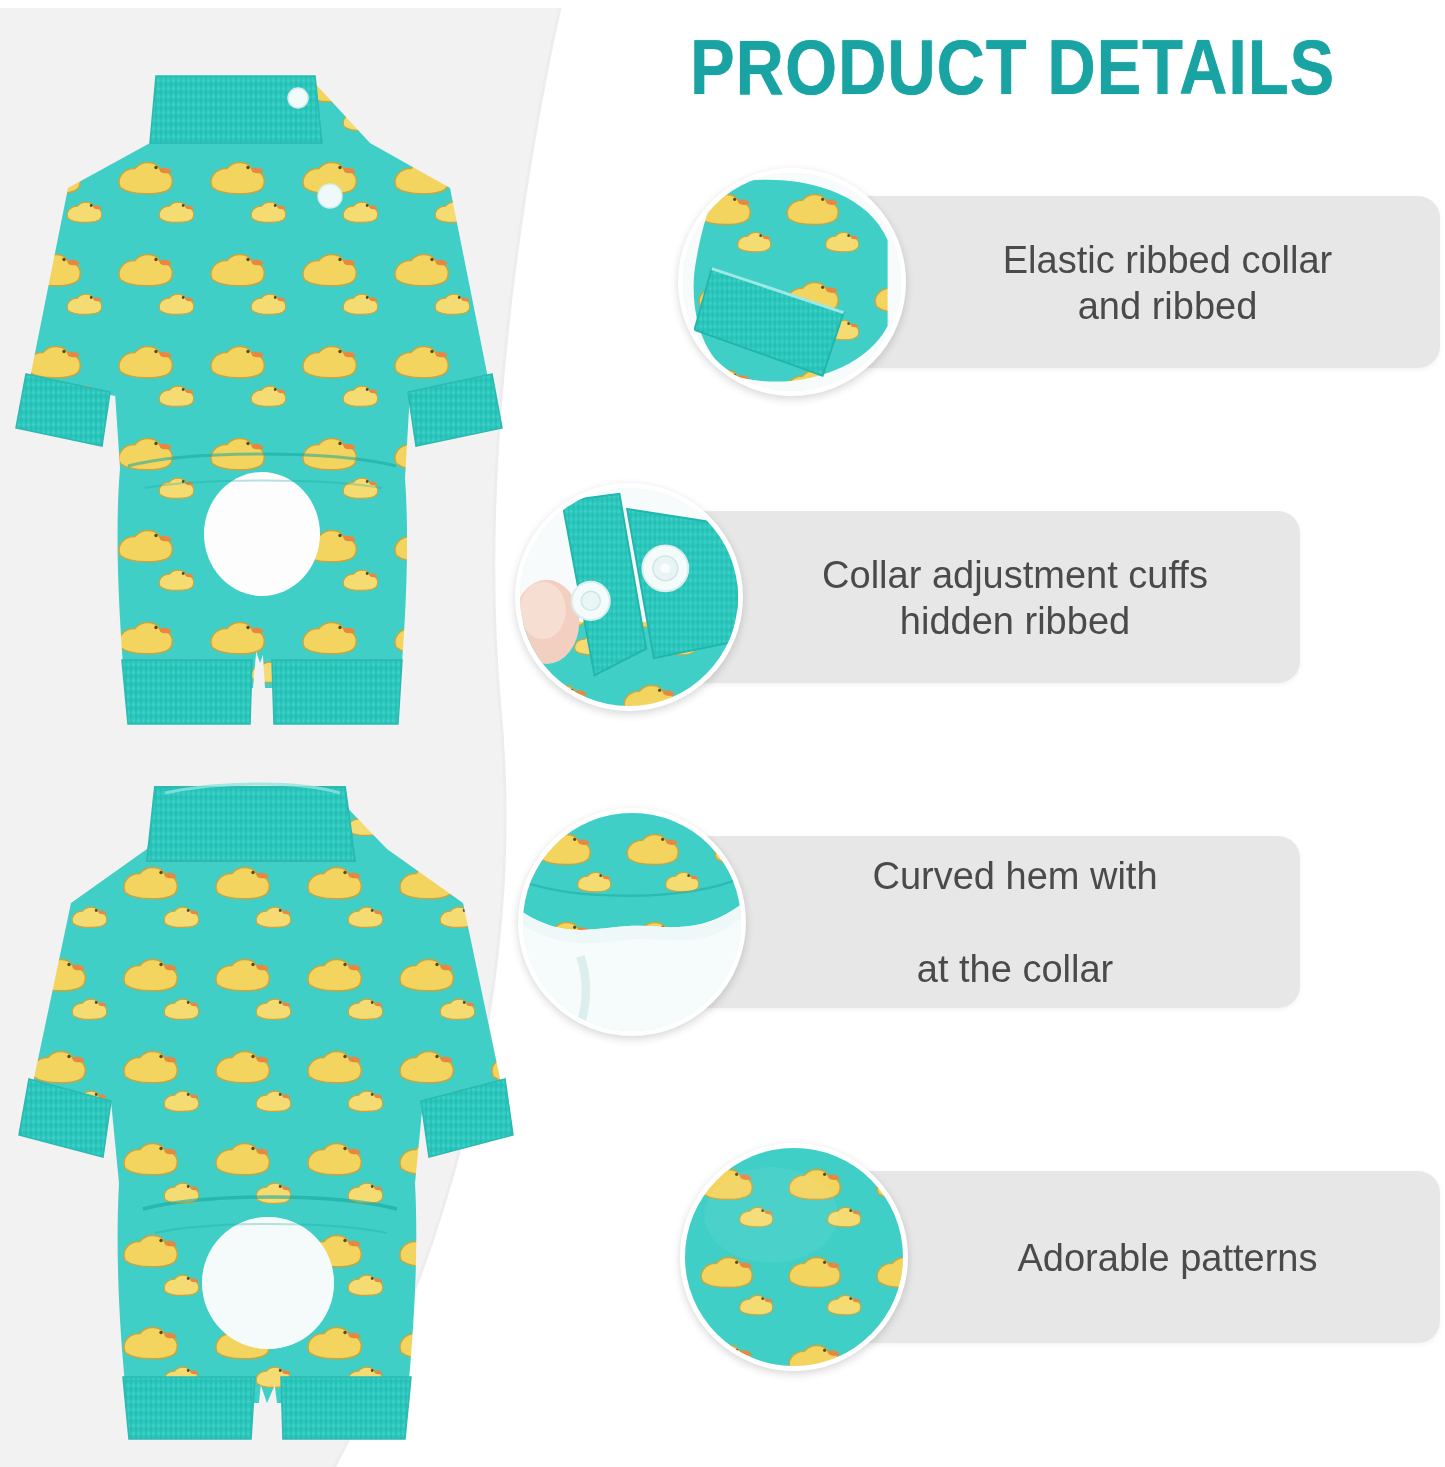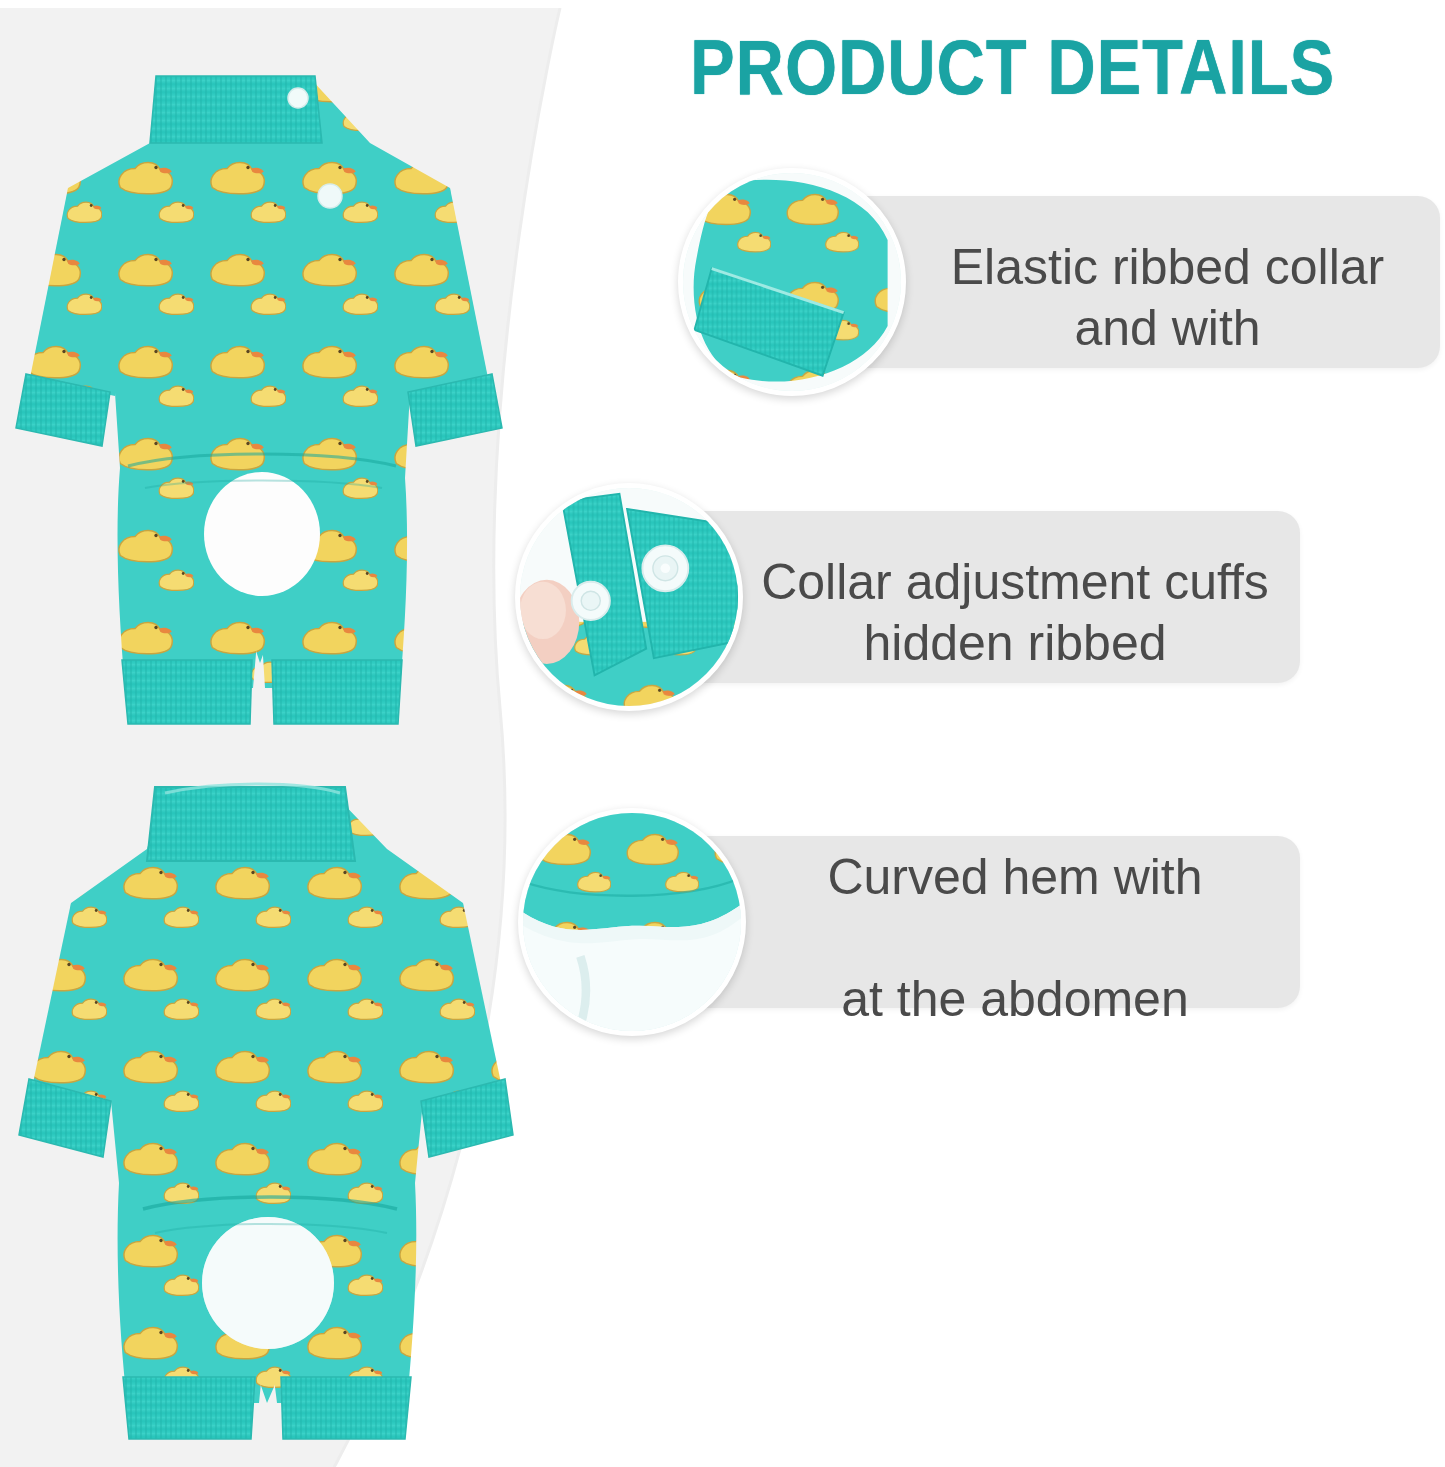--- a/index.html
+++ b/index.html
@@ -80,28 +80,28 @@
     position: absolute;
     top: 28px;
     height: 172px;
     background: #e7e7e7;
     border-radius: 22px;
     box-shadow: 0 2px 5px rgba(0,0,0,0.05);
   }
 
   .feature-text {
     position: absolute;
-    top: 15px;
+    top: 0;
     height: 230px;
     display: flex;
     align-items: center;
     justify-content: center;
     text-align: center;
     color: #4a4a4a;
-    font-size: 50px;
+    font-size: 38px;
     line-height: 1.22;
     padding: 0 10px;
   }
 
   .feature-circle {
     position: absolute;
     top: 0;
     width: 228px;
     height: 228px;
     border-radius: 50%;
@@ -240,21 +240,21 @@
             <path d="M52,10 C110,0 190,14 214,70 L214,160 C190,206 120,228 60,214
                      C20,200 4,140 14,90 C22,48 30,18 52,10 Z" fill="url(#duckpat)"></path>
             <path d="M30,100 L168,146 L146,212 L12,164 Z" fill="url(#ribpat)" stroke="#22b5ac" stroke-width="2"></path>
             <path d="M30,100 L168,146" fill="none" stroke="#9eeae3" stroke-width="3"></path>
           </g>
         </svg>
       </div>
       <div class="feature-text">
         <span>
           <span>Elastic ribbed collar</span><br>
-          <span>and with</span>
+          <span>and ribbed</span>
         </span>
       </div>
     </div>
 
     <div class="feature" id="feature-2">
       <div class="feature-panel"></div>
       <div class="feature-circle">
         <svg viewBox="0 0 228 228">
           <rect width="228" height="228" fill="#f7fbfb"></rect>
 
@@ -297,20 +297,32 @@
                    L228,228 L0,228 Z" fill="#eef8f8"></path>
           <path d="M0,118 C50,146 80,134 118,132 C156,130 186,144 228,110
                    L228,228 L0,228 Z" fill="#f6fcfc"></path>
           <path d="M60,150 C70,180 66,206 58,228" fill="none" stroke="#dceeee" stroke-width="9"></path>
         </svg>
       </div>
       <div class="feature-text">
         <span>
           <span>Curved hem with</span><br>
           <br>
-          <span>at the abdomen</span>
+          <span>at the collar</span>
         </span>
       </div>
     </div>
 
+    <div class="feature" id="feature-4">
+      <div class="feature-panel"></div>
+      <div class="feature-circle">
+        <svg viewBox="0 0 228 228">
+          <rect width="228" height="228" fill="url(#duckpat)"></rect>
+          <ellipse cx="90" cy="70" rx="70" ry="50" fill="#ffffff" opacity="0.06"></ellipse>
+        </svg>
+      </div>
+      <div class="feature-text">
+        <span>Adorable patterns</span>
+      </div>
+    </div>
 
   </div>
 </div>
 
 </body></html>

